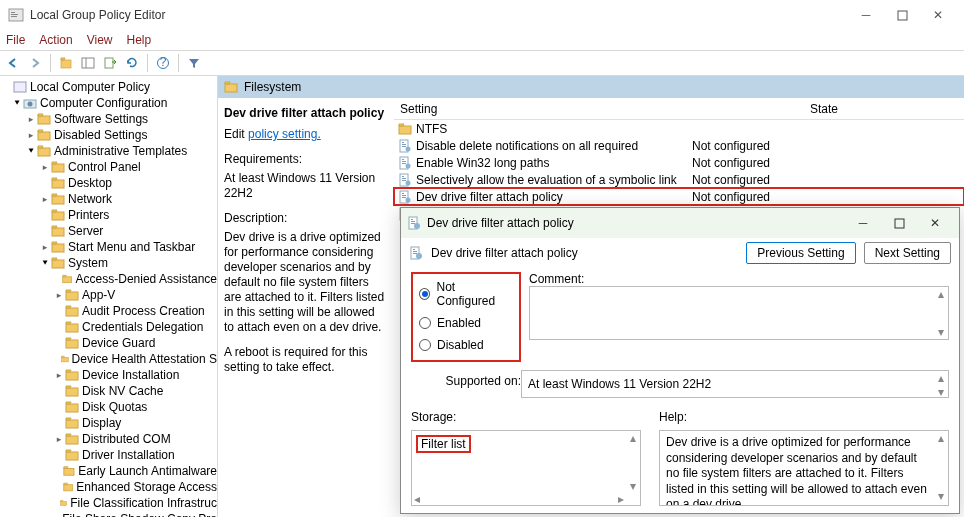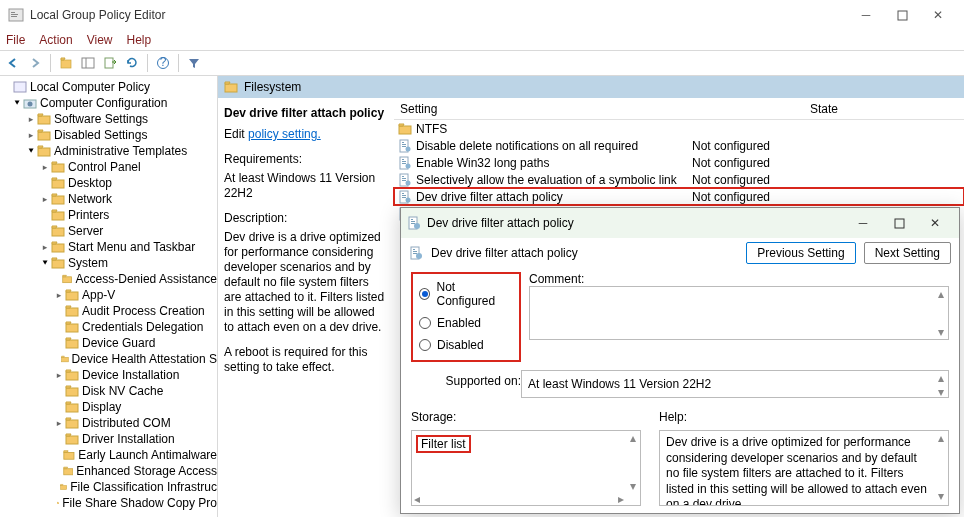--- a/index.html
+++ b/index.html
@@ -326,20 +326,28 @@
           <path d="M1 3 L5 3 L6 1 L1 1 Z" class="folder-svg"></path>
         </svg>
         <span>Disk NV Cache</span>
       </div>
     <div class="tree-row tree-indent-4">
         <span class="chev"></span>
         <svg class="folder" viewBox="0 0 14 12">
           <rect x="1" y="3" width="12" height="8" class="folder-svg"></rect>
           <path d="M1 3 L5 3 L6 1 L1 1 Z" class="folder-svg"></path>
         </svg>
+        <span>Disk Quotas</span>
+      </div>
+    <div class="tree-row tree-indent-4">
+        <span class="chev"></span>
+        <svg class="folder" viewBox="0 0 14 12">
+          <rect x="1" y="3" width="12" height="8" class="folder-svg"></rect>
+          <path d="M1 3 L5 3 L6 1 L1 1 Z" class="folder-svg"></path>
+        </svg>
         <span>Display</span>
       </div>
     <div class="tree-row tree-indent-4">
         <span class="chev">▸</span>
         <svg class="folder" viewBox="0 0 14 12">
           <rect x="1" y="3" width="12" height="8" class="folder-svg"></rect>
           <path d="M1 3 L5 3 L6 1 L1 1 Z" class="folder-svg"></path>
         </svg>
         <span>Distributed COM</span>
       </div>

